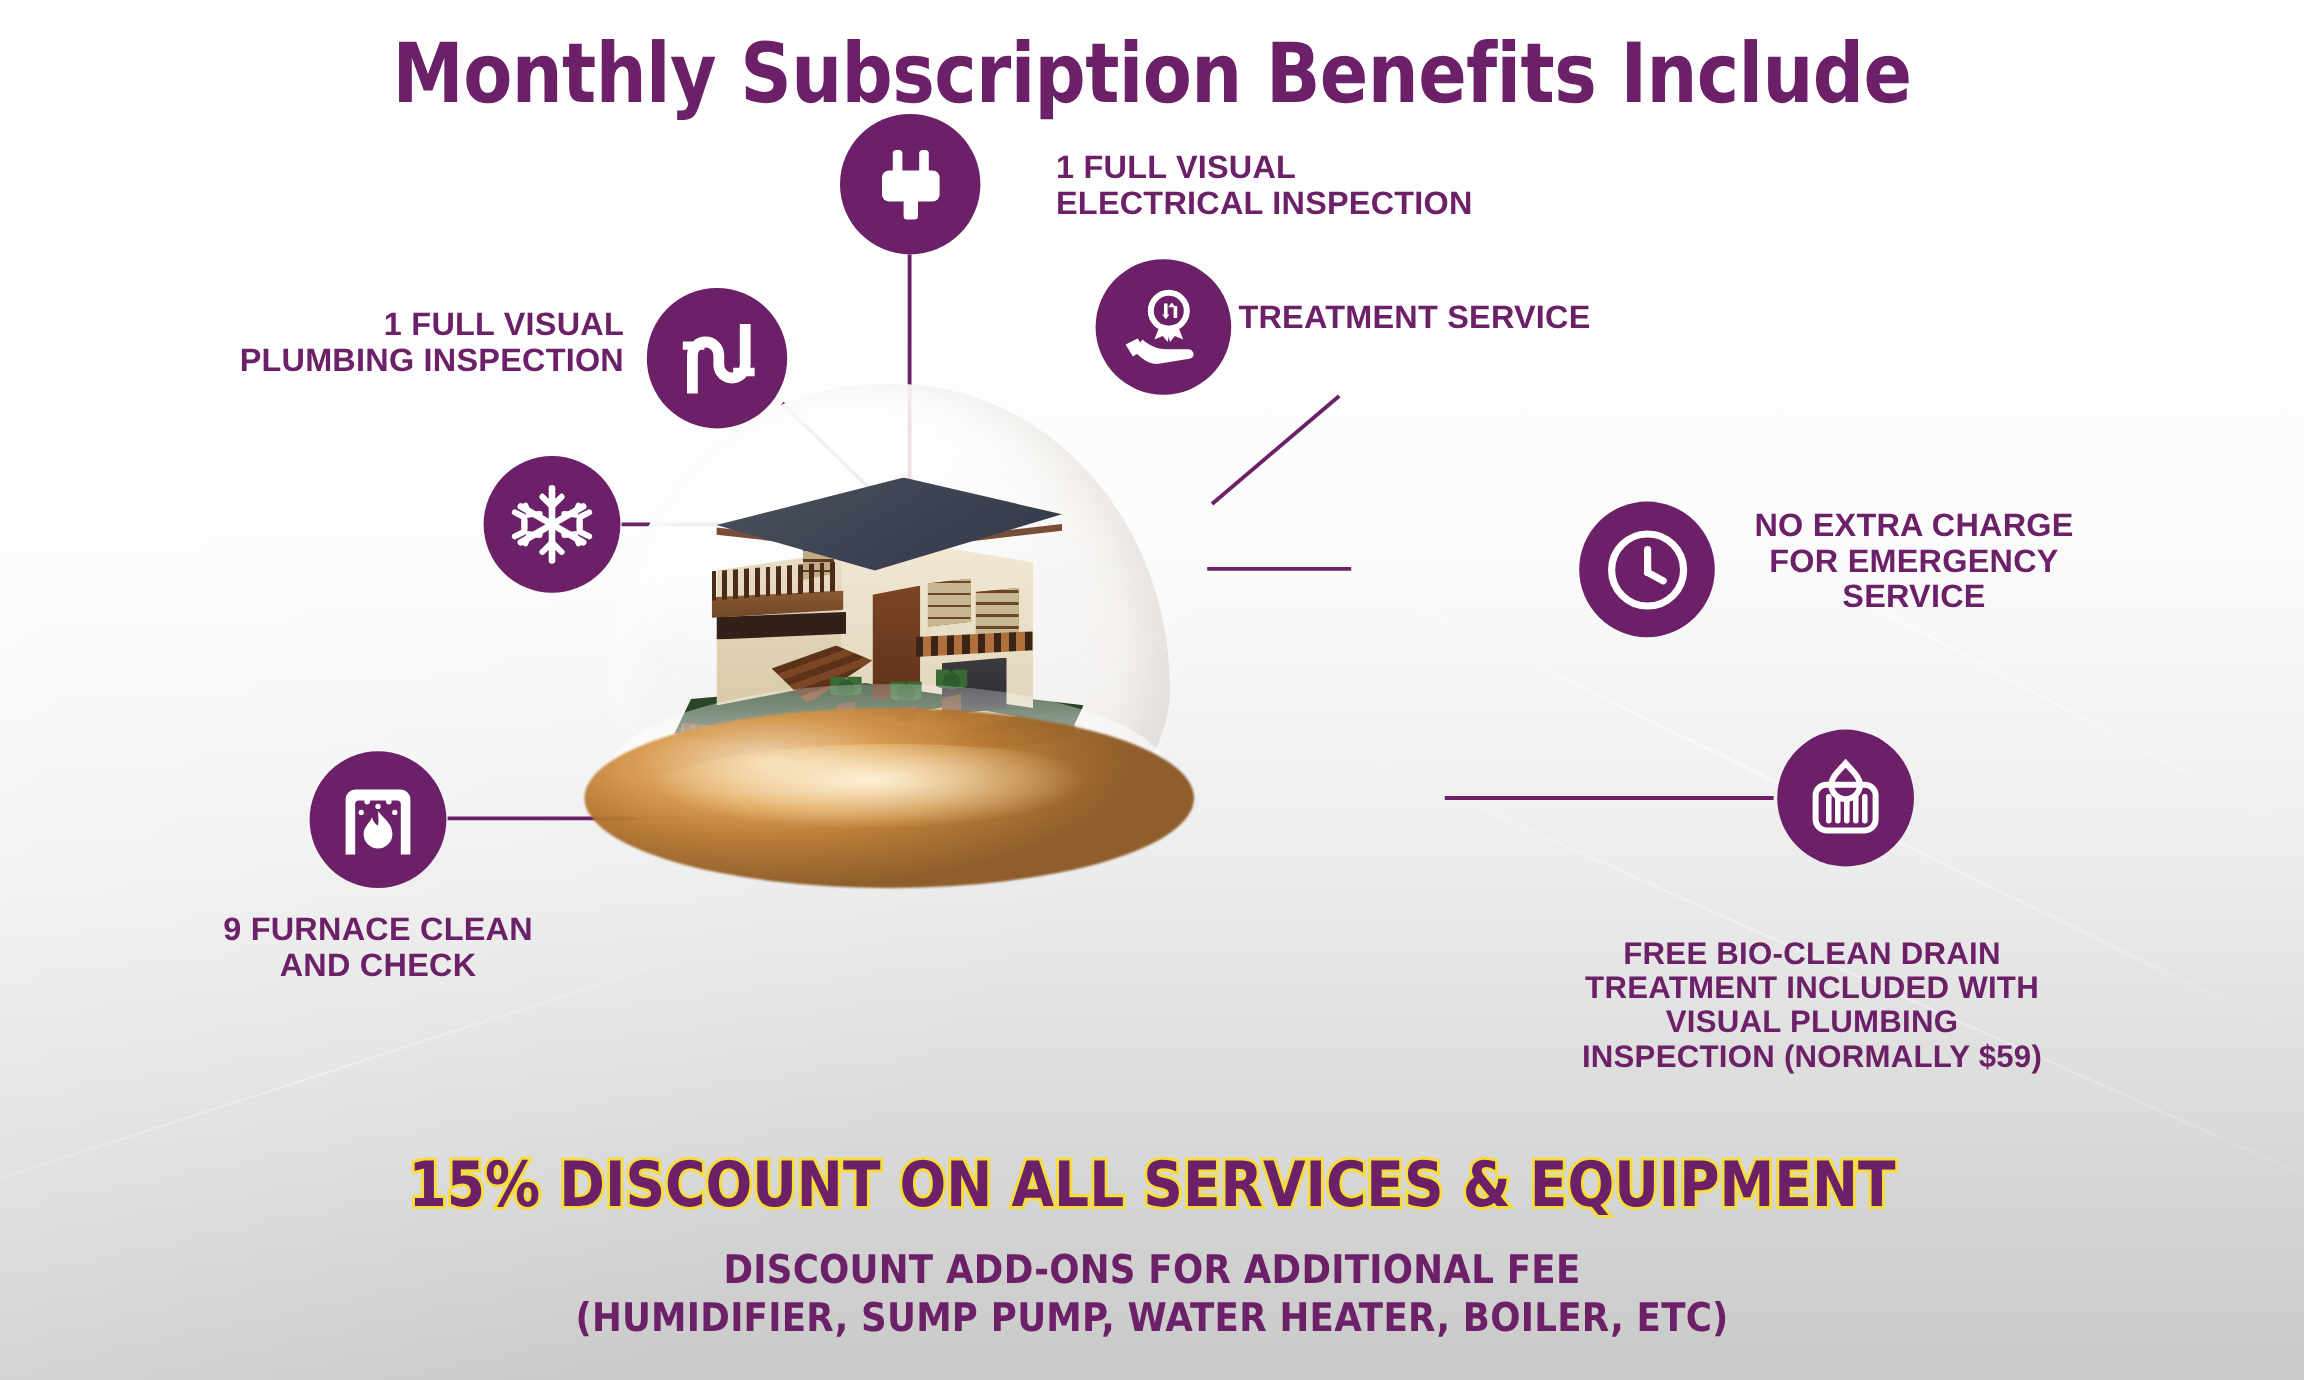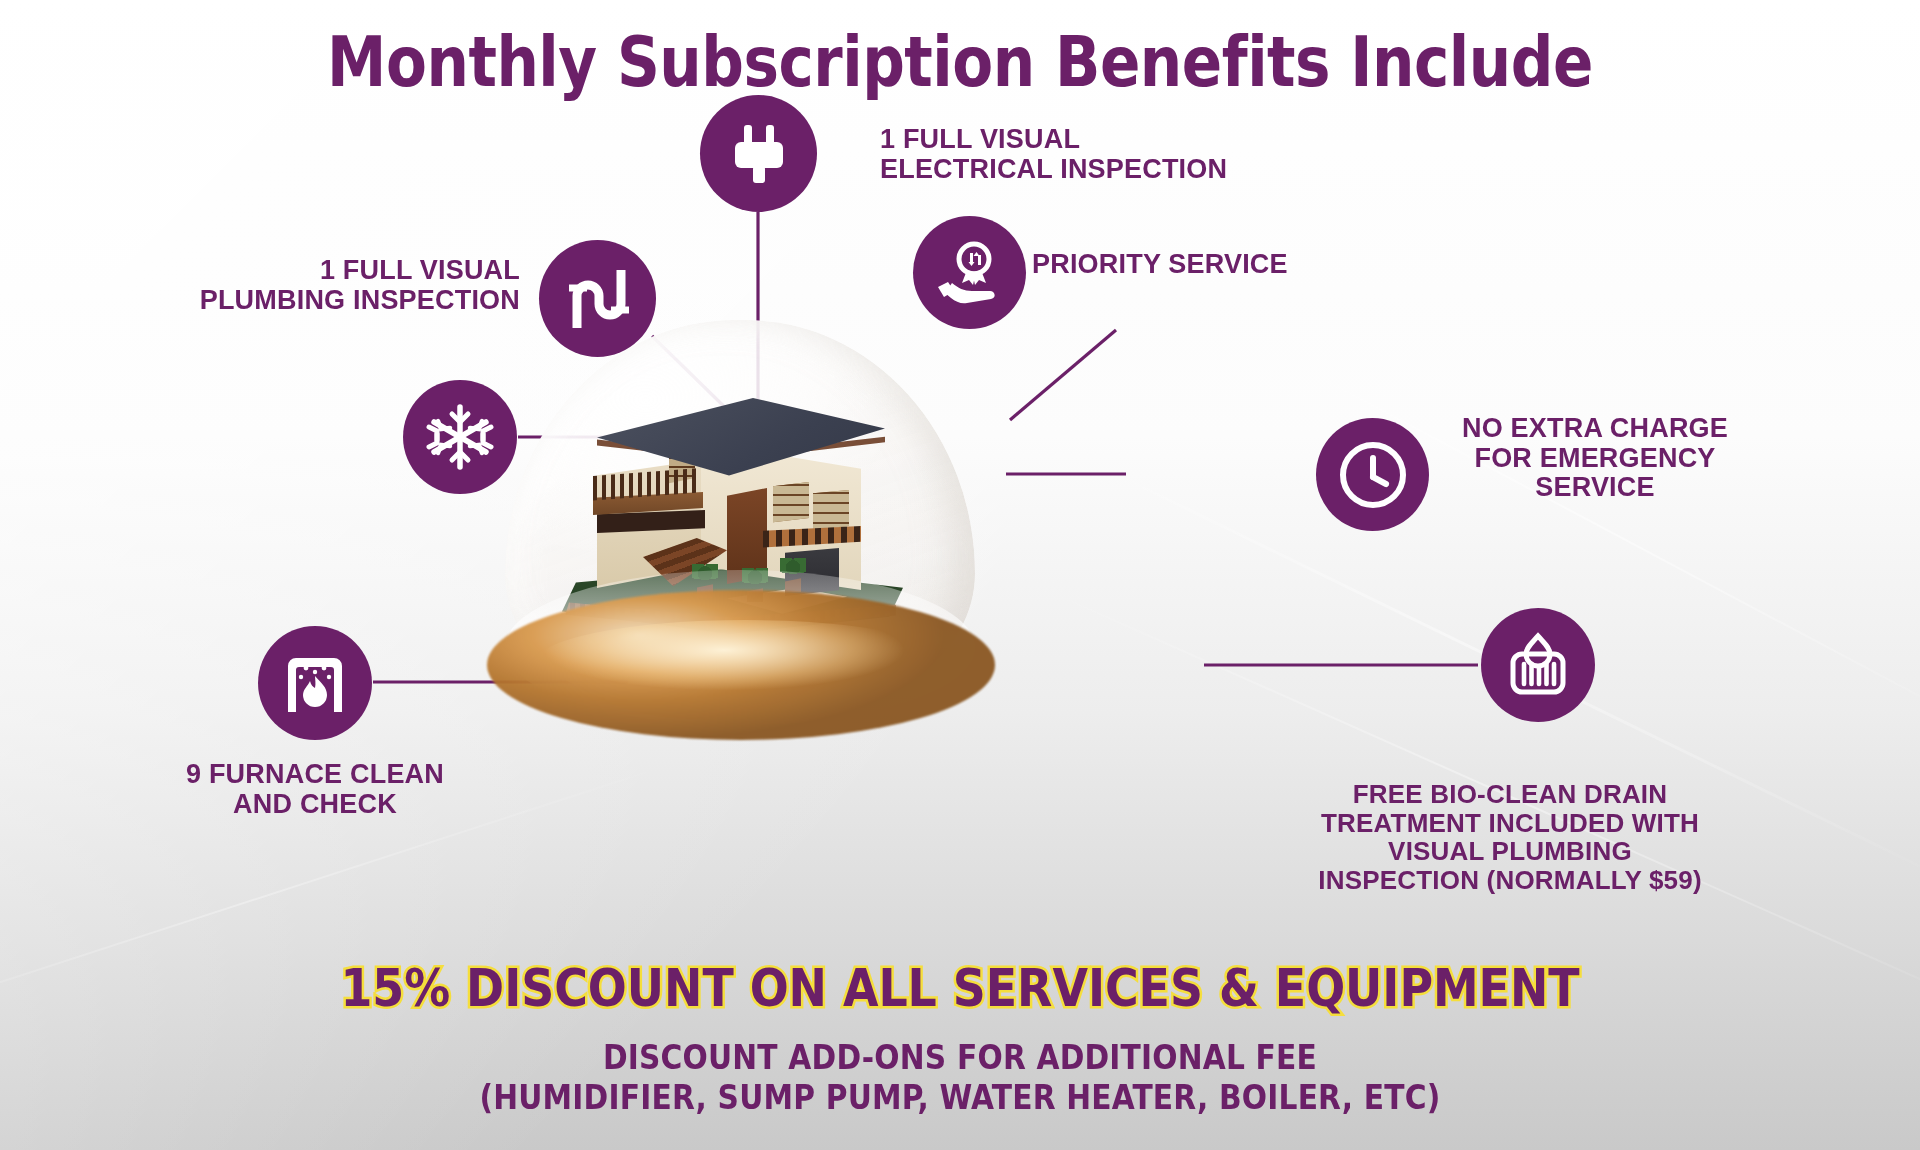--- a/index.html
+++ b/index.html
@@ -247,21 +247,21 @@
           <path d="M36 16 v10 h3 v-10z"></path>
           <path d="M44 18 v10 h3 v-10z"></path>
           <path d="M34.5 25 l3 4 3-4z"></path>
           <path d="M45.5 19 l-3-4 -3 4z"></path>
           <path d="M4 50 l10-5 6 9 -10 6z"></path>
           <path d="M18 46 c6 5 12 8 20 8 h18 c5 0 7 7 1 8 l-24 4 c-6 1 -11 -1 -16 -5 l-6-5z"></path>
         </g>
       </svg>
     </span>
   </div>
-  <div class="lbl l" style="left:1032px; top:250px; width:400px;">PRIORITY SERVICE</div>
+  <div class="lbl l" style="left:1032px; top:250px; width:400px;">TREATMENT SERVICE</div>
 
   <div class="badge" style="left:403px; top:380px; width:114px; height:114px;">
     <span>
       <svg width="68" height="68" viewBox="0 0 68 68" stroke="#fff" stroke-width="5.5" stroke-linecap="round" fill="none">
         <g>
           <line x1="34" y1="4" x2="34" y2="64"></line>
           <line x1="8" y1="19" x2="60" y2="49"></line>
           <line x1="8" y1="49" x2="60" y2="19"></line>
         </g>
         <g stroke-width="5">
@@ -286,21 +286,21 @@
     <span>
       <svg width="74" height="74" viewBox="0 0 74 74">
         <circle cx="37" cy="37" r="30" fill="none" stroke="#fff" stroke-width="6"></circle>
         <g stroke="#fff" stroke-width="6" stroke-linecap="round">
           <line x1="37" y1="20" x2="37" y2="39"></line>
           <line x1="37" y1="39" x2="50" y2="46"></line>
         </g>
       </svg>
     </span>
   </div>
-  <div class="lbl c" style="left:1425px; top:414px; width:340px;">NO EXTRA CHARGE
+  <div class="lbl c" style="left:1425px; top:424px; width:340px;">NO EXTRA CHARGE
 FOR EMERGENCY
 SERVICE</div>
 
   <div class="badge" style="left:258px; top:626px; width:114px; height:114px;">
     <span>
       <svg width="66" height="62" viewBox="0 0 66 62">
         <path d="M6 60 V14 a8 8 0 0 1 8-8 h38 a8 8 0 0 1 8 8 V60 h-8 V18 a3 3 0 0 0-3-3 H17 a3 3 0 0 0-3 3 V60 z" fill="#fff"></path>
         <path d="M33 24 c6 7 12 11 12 19 a12 12 0 0 1 -24 0 c0 -6 5 -9 7 -14 c1 4 3 6 5 7 c1 -5 0 -9 0 -12z" fill="#fff"></path>
         <g fill="#fff">
           <circle cx="24" cy="16" r="2.4"></circle>

